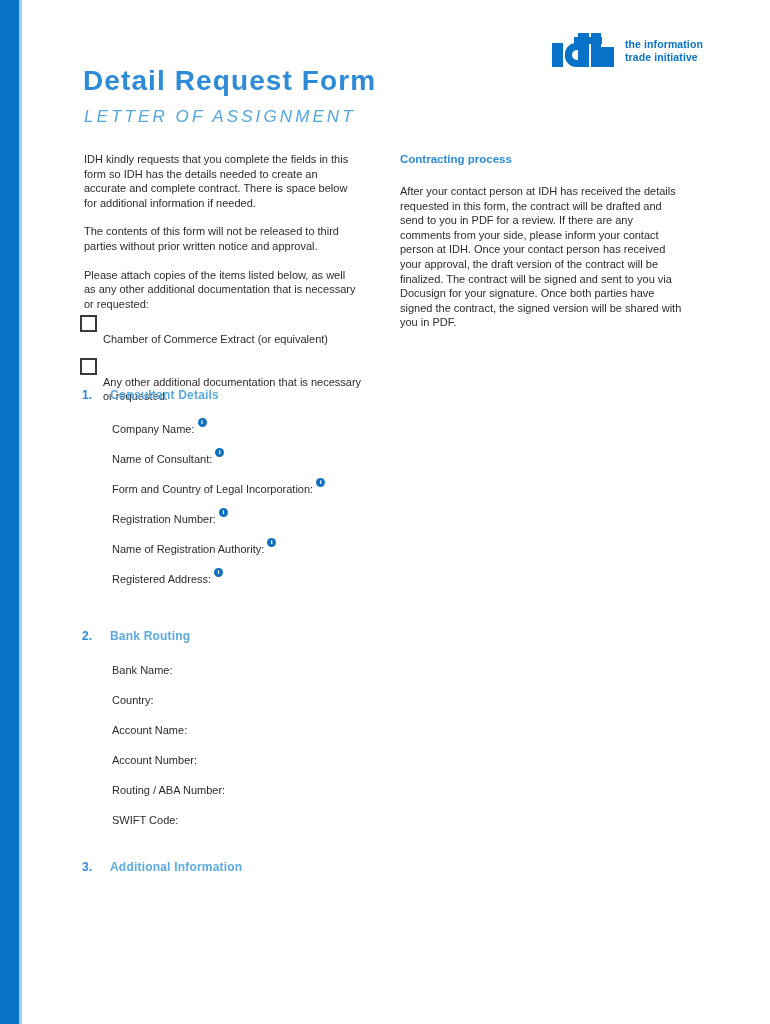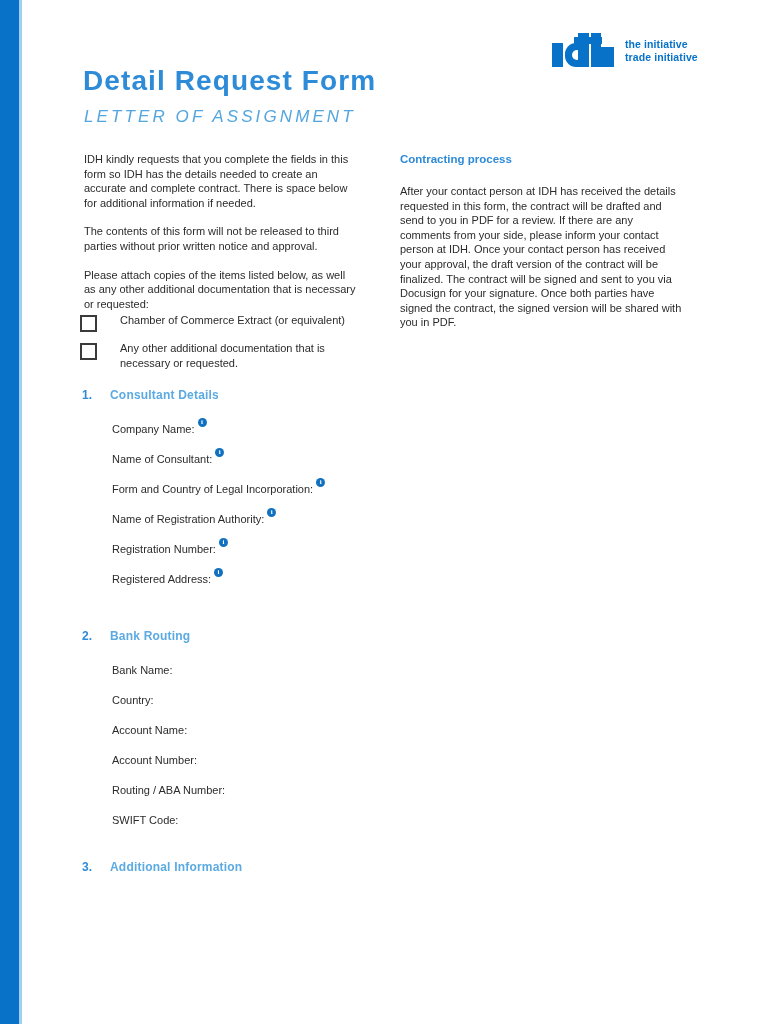--- a/index.html
+++ b/index.html
@@ -115,20 +115,21 @@
   .check-list {
     position: absolute;
     left: 80px;
     top: 313px;
     width: 290px;
   }
   .check-row {
     display: flex;
     align-items: flex-start;
     margin-bottom: 9px;
+    flex-direction: column;
   }
   .check-box {
     flex: 0 0 auto;
     width: 13px;
     height: 13px;
     border: 2px solid #3a3a3a;
     background: #ffffff;
     margin-top: 2px;
   }
   .check-label {
@@ -211,21 +212,21 @@
       <rect x="0" y="10" width="11" height="24" fill="#0772C8"></rect>
       <rect x="13" y="10" width="24" height="24" rx="11" ry="11" fill="#0772C8"></rect>
       <rect x="20" y="17" width="10" height="10" rx="5" ry="5" fill="#ffffff"></rect>
       <rect x="26" y="0" width="11" height="34" fill="#0772C8"></rect>
       <rect x="39" y="0" width="10" height="34" fill="#0772C8"></rect>
       <rect x="39" y="14" width="23" height="20" fill="#0772C8"></rect>
       <rect x="49" y="14" width="13" height="20" fill="#0772C8"></rect>
       <rect x="22" y="4" width="28" height="7" fill="#0772C8"></rect>
     </svg>
     <div class="logo-tag">
-      <div>the initiative</div>
+      <div>the information</div>
       <div>trade initiative</div>
     </div>
   </div>
 
   <div class="doc-title">Detail Request Form</div>
   <div class="doc-subtitle">LETTER OF ASSIGNMENT</div>
 
   <div class="col-left">
     <p class="body-p">IDH kindly requests that you complete the fields in this form so IDH has the details needed to create an accurate and complete contract. There is space below for additional information if needed.</p>
     <p class="body-p">The contents of this form will not be released to third parties without prior written notice and approval.</p>
@@ -256,24 +257,24 @@
     <div class="field-row">
       <span class="field-label">Company Name:</span><span class="info-icon"></span>
     </div>
     <div class="field-row">
       <span class="field-label">Name of Consultant:</span><span class="info-icon"></span>
     </div>
     <div class="field-row">
       <span class="field-label">Form and Country of Legal Incorporation:</span><span class="info-icon"></span>
     </div>
     <div class="field-row">
+      <span class="field-label">Registration Number:</span><span class="info-icon"></span>
+    </div>
+    <div class="field-row">
       <span class="field-label">Name of Registration Authority:</span><span class="info-icon"></span>
-    </div>
-    <div class="field-row">
-      <span class="field-label">Registration Number:</span><span class="info-icon"></span>
     </div>
     <div class="field-row">
       <span class="field-label">Registered Address:</span><span class="info-icon"></span>
     </div>
   </div>
 
   <div class="section" style="top:629px;">
     <div class="section-head">
       <span class="section-num">2.</span>
       <span class="section-title">Bank Routing</span>

